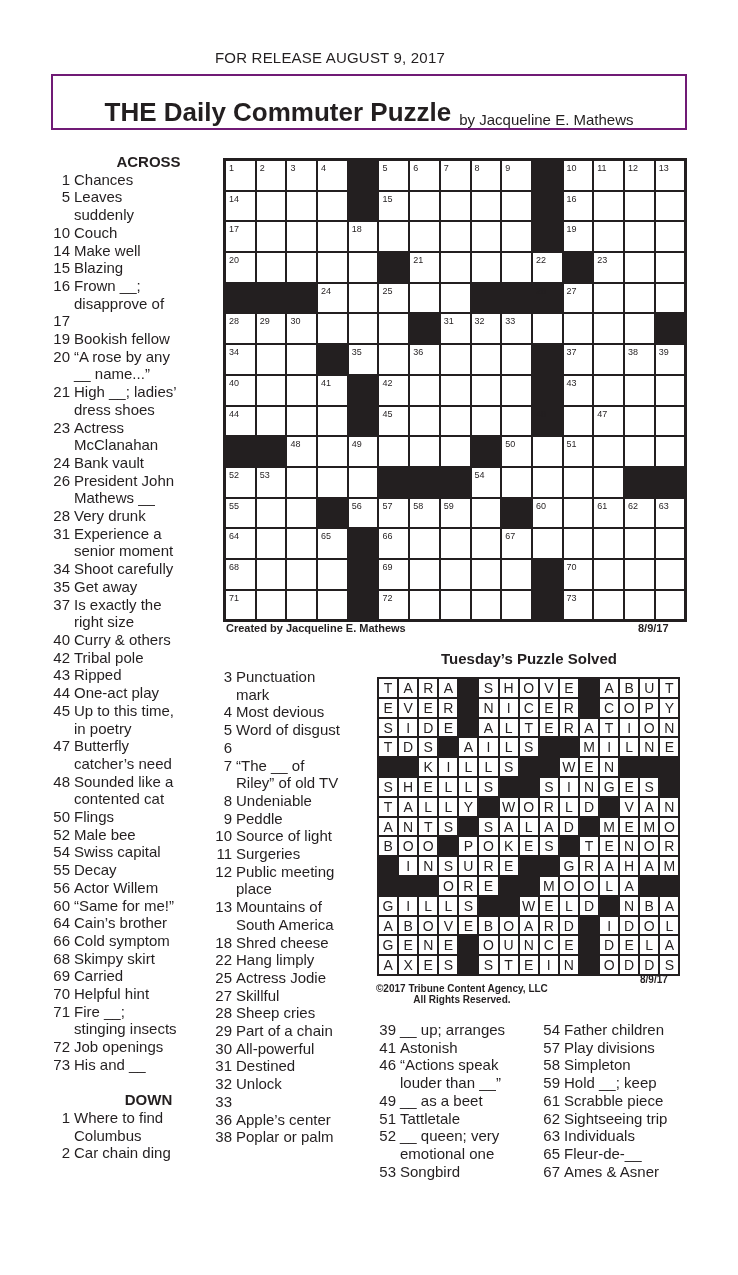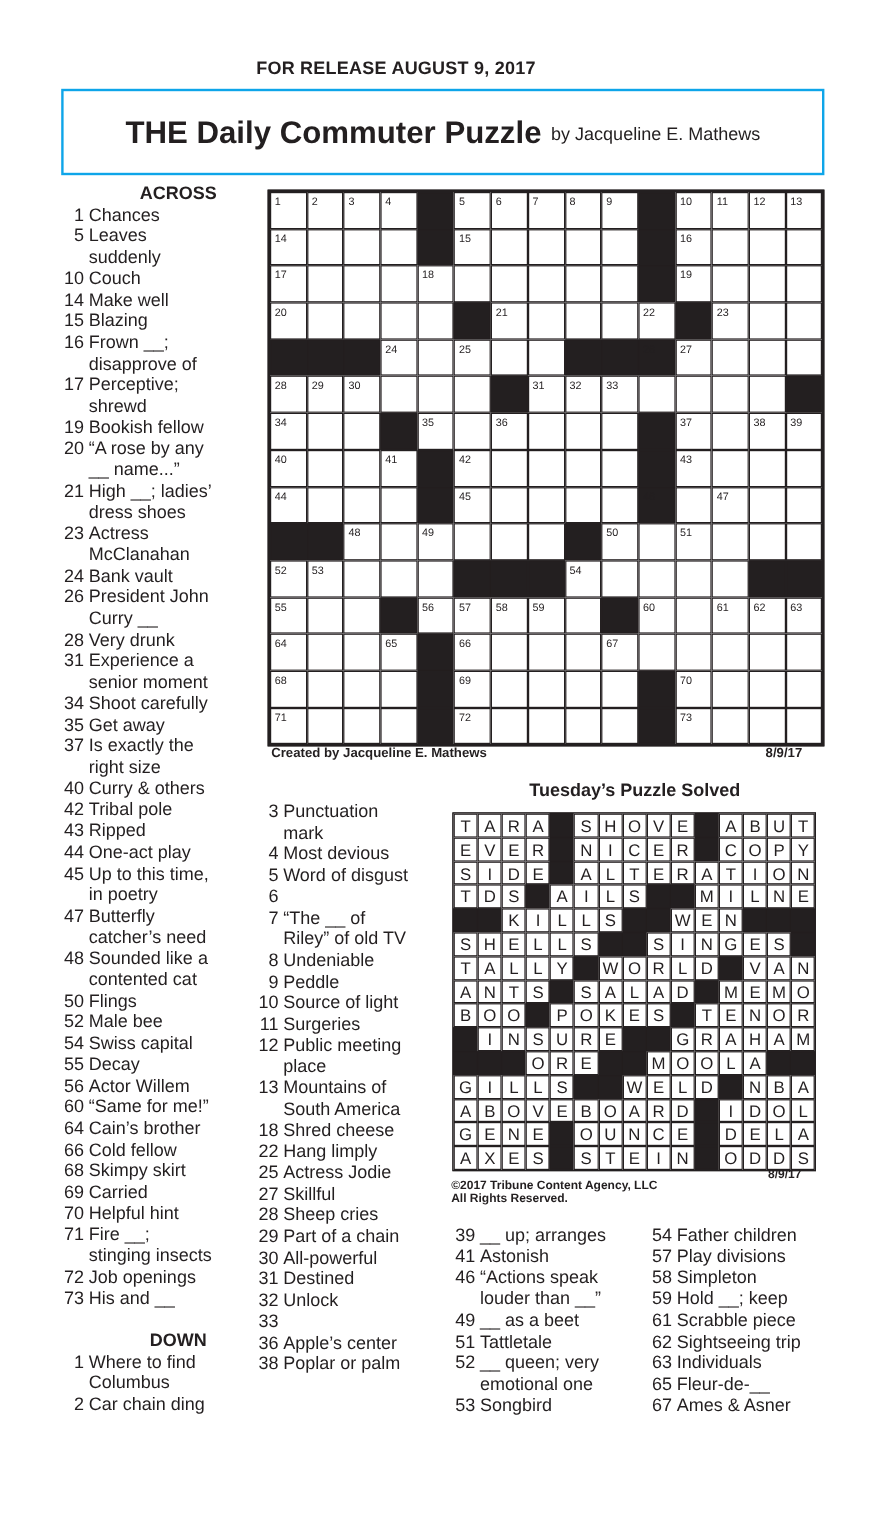--- a/index.html
+++ b/index.html
@@ -1,19 +1,19 @@
 <!DOCTYPE html>
 <html><head>
 <meta charset="utf-8">
 <style>
   * { box-sizing: border-box; margin: 0; padding: 0; }
   html, body { width: 738px; height: 1275px; background: #ffffff; }
   body { position: relative; font-family: "Liberation Sans", sans-serif; color: #231f20; overflow: hidden; }
-  .release { position: absolute; top: 49px; left: 0; width: 660px; text-align: center; font-weight: bold; font-size: 15px; letter-spacing: 0.2px; }
-  .title-box { position: absolute; left: 51px; top: 74px; width: 636px; height: 72px; border: 2px solid #0ea5e9; display: flex; align-items: center; justify-content: center; }
+  .release { position: absolute; top: 49px; left: 0; width: 660px; text-align: center; font-weight: normal; font-size: 15px; letter-spacing: 0.2px; }
+  .title-box { position: absolute; left: 51px; top: 74px; width: 636px; height: 56px; border: 2px solid #701a75; display: flex; align-items: flex-end; justify-content: center; }
   .title-main { font-weight: bold; font-size: 26px; margin-right: 8px; }
   .title-by { font-size: 15px; margin-top: 4px; }
 
   .clues { position: absolute; font-size: 15px; line-height: 17.7px; }
   .clue-head { font-weight: bold; padding-left: 29px; text-align: center; }
   .clue { display: flex; }
   .clue .num { width: 25px; text-align: right; padding-right: 4px; flex: none; }
   .clue .txt { flex: 1; white-space: pre-wrap; }
   .gap { height: 17.7px; }
 
@@ -21,21 +21,21 @@
   .cell { background: #fff; border: 1px solid #231f20; position: relative; font-size: 9px; }
   .cell.black { background: #231f20; }
   .cell .cn { position: absolute; top: 3px; left: 3px; line-height: 9px; }
   .credit { position: absolute; top: 622px; font-weight: bold; font-size: 11px; }
 
   .solved-title { position: absolute; top: 650px; left: 374px; width: 310px; text-align: center; font-weight: bold; font-size: 15px; }
   .sgrid { position: absolute; left: 377px; top: 677px; display: grid; grid-template-columns: repeat(15, 20.1px); grid-template-rows: repeat(15, 19.8px); border: 1.5px solid #231f20; background: #231f20; }
   .scell { background: #fff; border: 0.75px solid #231f20; font-size: 14px; text-align: center; line-height: 18px; }
   .scell.black { background: #231f20; }
   .sdate { position: absolute; top: 974px; left: 640px; font-weight: bold; font-size: 10px; }
-  .copyright { position: absolute; top: 983px; left: 376px; font-weight: bold; font-size: 10px; line-height: 11px; }
+  .copyright { position: absolute; top: 983px; left: 376px; font-weight: bold; font-size: 10px; line-height: 11px; text-align: center; }
 </style>
 </head>
 <body>
 
 <div class="release">FOR RELEASE AUGUST 9, 2017</div>
 <div class="title-box">
   <span class="title-main">THE Daily Commuter Puzzle</span>
   <span class="title-by">by Jacqueline E. Mathews</span>
 </div>
 
@@ -62,22 +62,20 @@
       <span class="num">15</span>
       <span class="txt">Blazing</span>
     </div>
     <div class="clue">
       <span class="num">16</span>
       <span class="txt">Frown __;
 disapprove of</span>
     </div>
     <div class="clue">
       <span class="num">17</span>
-      <span class="txt">Perceptive;
-shrewd</span>
     </div>
     <div class="clue">
       <span class="num">19</span>
       <span class="txt">Bookish fellow</span>
     </div>
     <div class="clue">
       <span class="num">20</span>
       <span class="txt">“A rose by any
 __ name...”</span>
     </div>
@@ -91,21 +89,21 @@
       <span class="txt">Actress
 McClanahan</span>
     </div>
     <div class="clue">
       <span class="num">24</span>
       <span class="txt">Bank vault</span>
     </div>
     <div class="clue">
       <span class="num">26</span>
       <span class="txt">President John
-Curry __</span>
+Mathews __</span>
     </div>
     <div class="clue">
       <span class="num">28</span>
       <span class="txt">Very drunk</span>
     </div>
     <div class="clue">
       <span class="num">31</span>
       <span class="txt">Experience a
 senior moment</span>
     </div>
@@ -176,21 +174,21 @@
     <div class="clue">
       <span class="num">60</span>
       <span class="txt">“Same for me!”</span>
     </div>
     <div class="clue">
       <span class="num">64</span>
       <span class="txt">Cain’s brother</span>
     </div>
     <div class="clue">
       <span class="num">66</span>
-      <span class="txt">Cold fellow</span>
+      <span class="txt">Cold symptom</span>
     </div>
     <div class="clue">
       <span class="num">68</span>
       <span class="txt">Skimpy skirt</span>
     </div>
     <div class="clue">
       <span class="num">69</span>
       <span class="txt">Carried</span>
     </div>
     <div class="clue">

